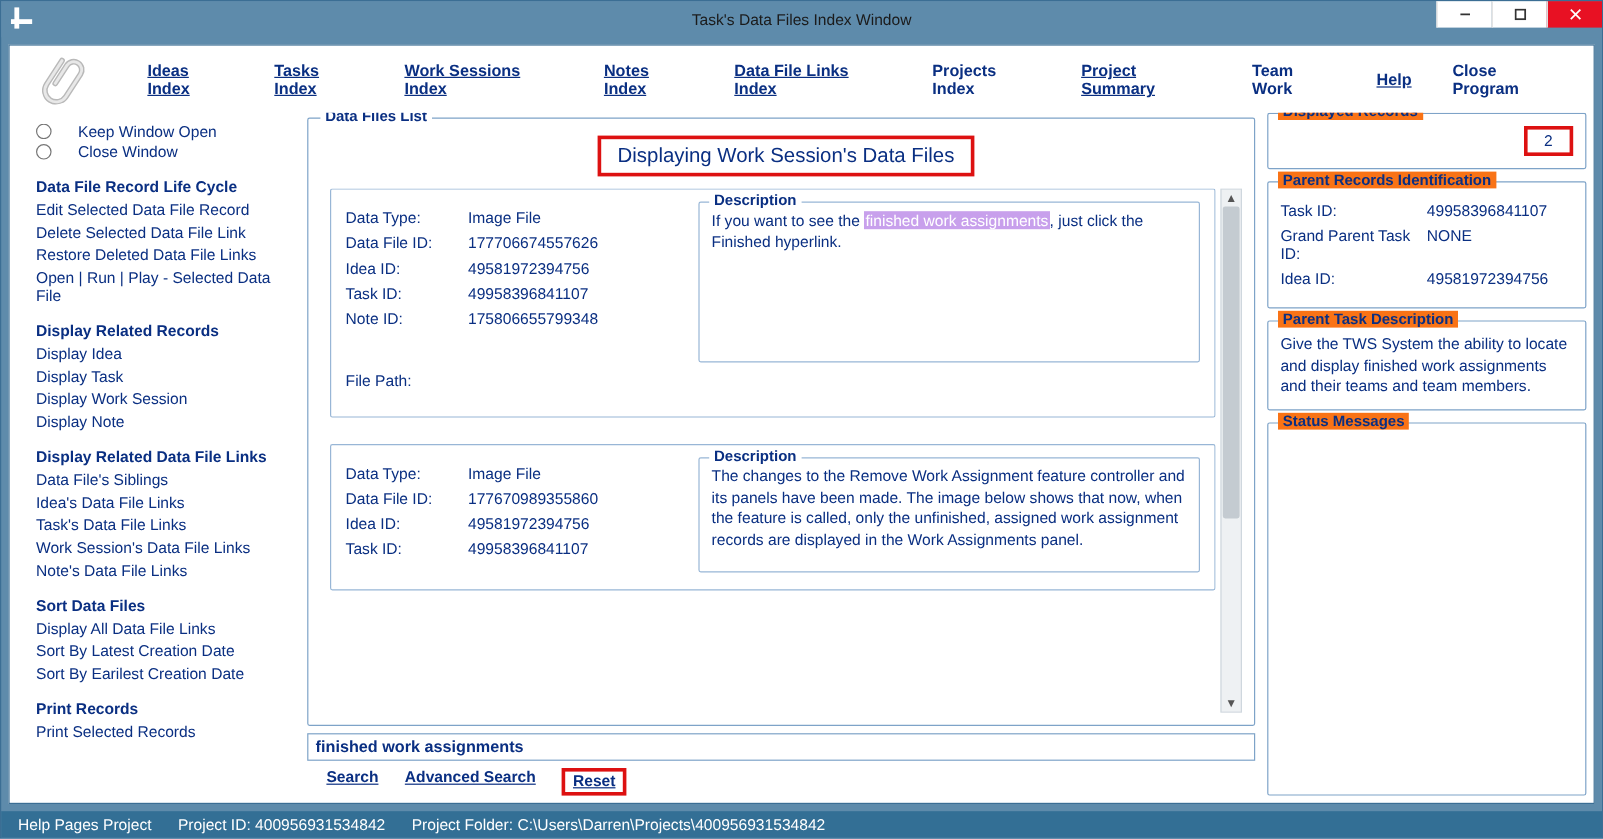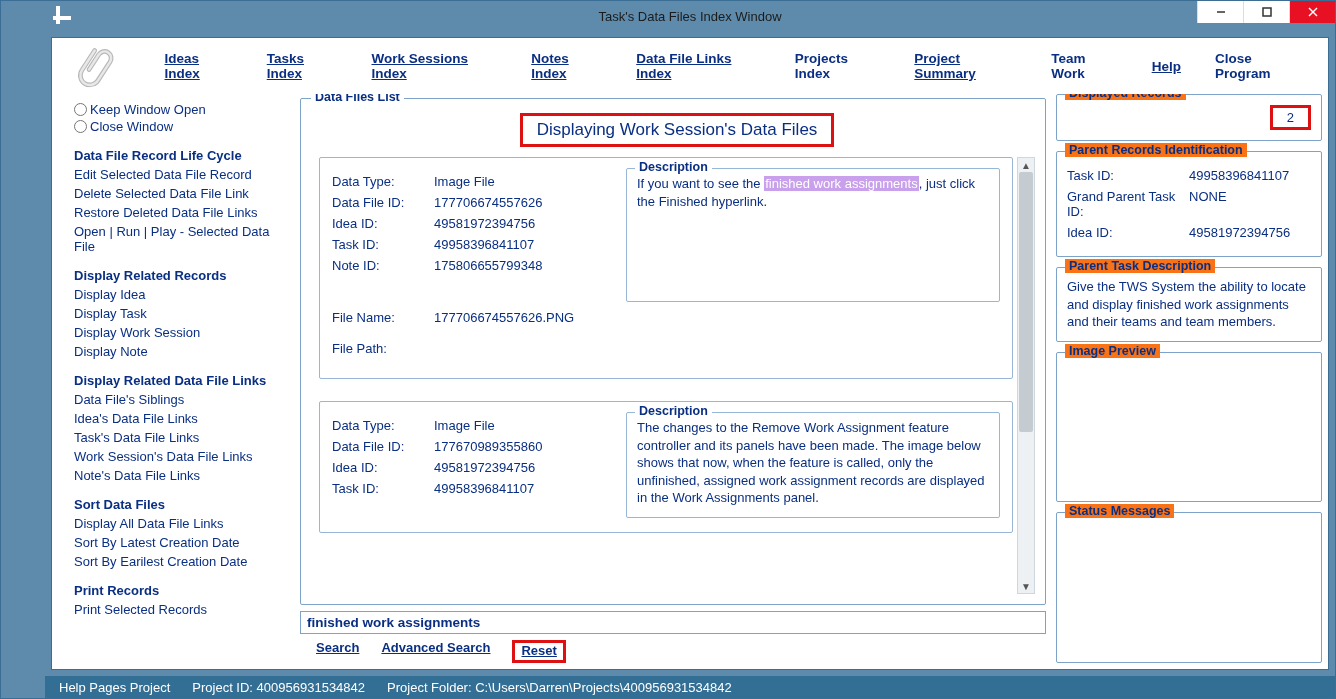--- a/index.html
+++ b/index.html
@@ -1,32 +1,32 @@
 <!DOCTYPE html>
 <html><head>
 <meta charset="utf-8">
 <style>
   * { box-sizing: border-box; margin: 0; padding: 0; }
   html, body { width: 1336px; height: 699px; font-family: "Segoe UI", Tahoma, sans-serif; font-size: 13px; color: #1a2b5a; overflow: hidden; }
-  .window { width: 1336px; height: 699px; background: #5e8bab; display: flex; flex-direction: column; border: 1px solid #3b6e94; padding-left: 44px; }
+  .window { width: 1336px; height: 699px; background: #5e8bab; display: flex; flex-direction: column; border: 1px solid #3b6e94; }
   .titlebar { height: 30px; background: #5e8bab; display: flex; align-items: center; position: relative; }
   .titlebar .icon { width: 20px; height: 20px; margin-left: 8px; color: #fff; font-weight: bold; }
   .titlebar .title { position: absolute; left: 0; right: 0; text-align: center; color: #1b1b1b; font-size: 13px; }
   .winbtns { position: absolute; right: 0; top: 0; display: flex; }
   .winbtn { width: 46px; height: 22px; display: flex; align-items: center; justify-content: center; background: #fff; color: #333; border-left: 1px solid #ddd; }
   .winbtn.close { background: #e81123; color: #fff; }
   .winbtn.min, .winbtn.max { background: #fff; color: #444; }
   .client { flex: 1; margin: 6px; background: #fff; border: 1px solid #3b6e94; display: flex; flex-direction: column; }
   .menubar { height: 56px; display: flex; align-items: center; gap: 34px; padding: 0 24px; }
   .logo { width: 48px; height: 40px; margin-right: 10px; display:flex; align-items:center; justify-content:center; }
   .menubar a { color: #0a2f82; font-weight: 600; text-decoration: none; font-size: 13.5px; }
   .menubar a .ul { text-decoration: underline; }
   .body { flex: 1; display: flex; overflow: hidden; }
   .leftnav { width: 248px; padding: 6px 8px 6px 22px; }
-  .radio-row { display: flex; align-items: center; gap: 3px; margin: 2px 0; color: #0a2f82; }
+  .radio-row { display: flex; align-items: center; gap: 22px; margin: 2px 0; color: #0a2f82; }
   .radio-row input { width: 13px; height: 13px; }
   .nav-head { font-weight: 700; color: #0a2f82; margin-top: 14px; margin-bottom: 4px; }
   .nav-link { color: #0a2f82; margin: 4px 0; cursor: pointer; }
   .center { flex: 1; padding: 0 8px 6px 0; display: flex; flex-direction: column; }
   .grp { border: 1px solid #7ea3c8; border-radius: 2px; padding: 10px 10px 10px 18px; position: relative; margin-top: 4px; flex: 1; display: flex; flex-direction: column; }
   .grp > .grp-title { position: absolute; top: -9px; left: 10px; background: #fff; padding: 0 4px; font-weight: 700; color: #0a2f82; font-size: 12.5px; }
   .list-title-box { border: 3px solid #d11; color: #0a2f82; font-size: 17px; padding: 4px 14px; margin: 4px auto 10px auto; display: inline-block; align-self: center; }
   .records-wrap { flex: 1; display: flex; overflow: hidden; }
   .records { flex: 1; overflow: hidden; border-right: 0; }
   .record { border: 1px solid #98b6d6; border-radius: 2px; padding: 10px 12px 14px 12px; margin-bottom: 22px; display: flex; gap: 12px; }
@@ -193,24 +193,20 @@
                         </div>
                     </div>
                     <div class="desc-wrap">
                       <div class="desc-grp">
                         <div class="lbl">Description</div>
                         <div class="txt"><span>If you want to see the </span><span class="hl">finished work assignments</span><span>, just click the Finished hyperlink.</span></div>
                       </div>
                     </div>
                   </div>
                   <div class="vwide">
-                      <span class="k">File Name:</span>
-                      <span class="v">177706674557626.PNG</span>
-                    </div>
-                  <div class="vwide">
                       <span class="k">File Path:</span>
                     </div>
                 </div>
               </div>
 
               <div class="record" style="margin-bottom:0;">
                 <div class="rec-full">
                   <div class="rec-top">
                     <div class="rec-left">
                       <div class="kvrow">
@@ -277,23 +273,20 @@
               <span class="v">NONE</span>
             </div>
           <div class="idrow">
               <span class="k">Idea ID:</span>
               <span class="v">49581972394756</span>
             </div>
         </div>
         <div class="rgrp">
           <div class="rgrp-title">Parent Task Description</div>
           <div class="pt-desc">Give the TWS System the ability to locate and display finished work assignments and their teams and team members.</div>
-        </div>
-        <div class="rgrp img-prev">
-          <div class="rgrp-title">Image Preview</div>
         </div>
         <div class="rgrp status-msg">
           <div class="rgrp-title">Status Messages</div>
         </div>
       </div>
     </div>
   </div>
 
   <div class="statusbar">
     <span>Help Pages Project</span>

